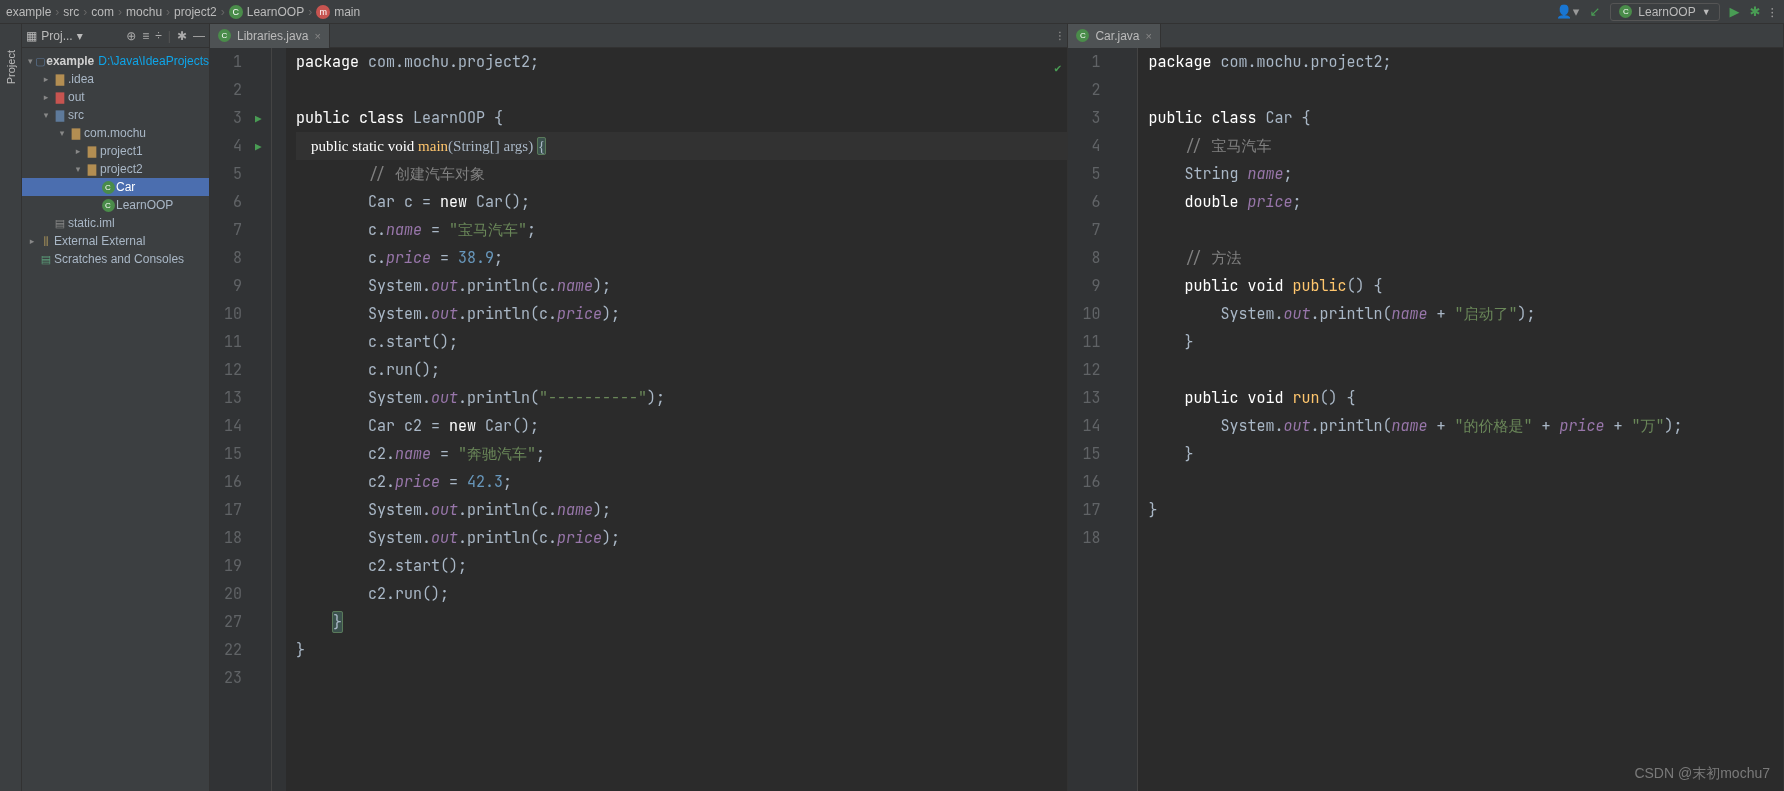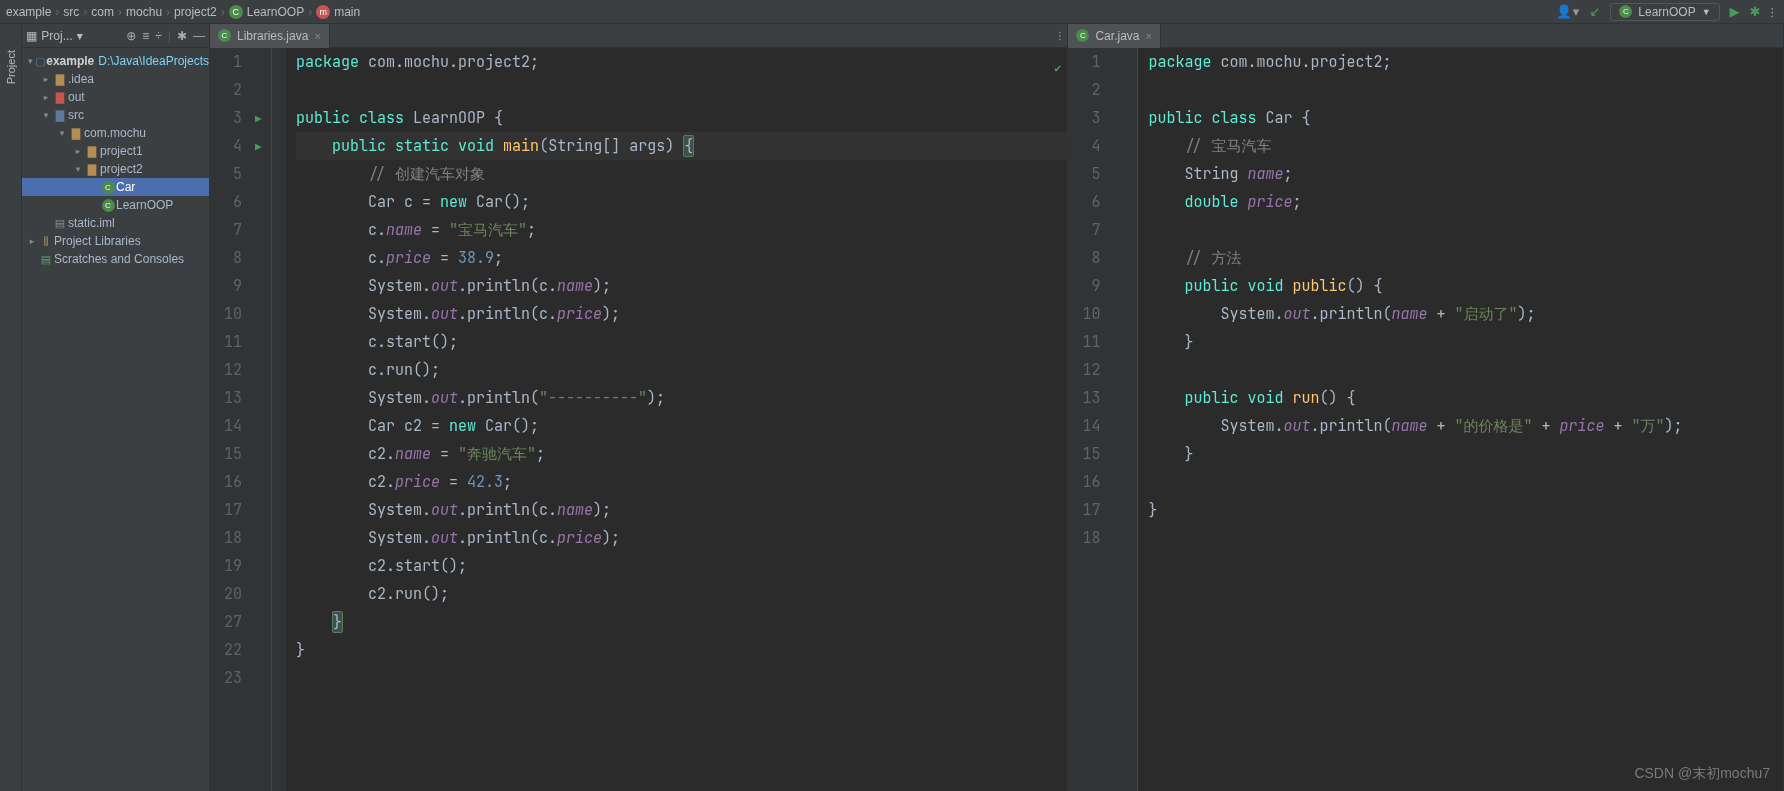--- a/index.html
+++ b/index.html
@@ -61,44 +61,44 @@
 .tree { flex: 1; padding: 4px 0; font-size: 12px; overflow: hidden;}
 .tree-row { display: flex; align-items: center; height: 18px; padding-left: 4px; cursor: pointer; white-space: nowrap;}
 .tree-row.selected { background: #4b6eaf; color: #fff;}
 .tree-row .arrow { width: 12px; color: #888; font-size: 9px; text-align:center;}
 .tree-row .ficon { width: 16px; display:inline-flex; align-items:center; justify-content:center; font-size: 11px;}
 .tree-row .folder { color: #b38e52;}
 .tree-row .folder-blue { color: #5e7a9b;}
 .tree-row .class-ic { background: #4a8c4a; border-radius: 50%; width: 13px; height: 13px; font-size: 8px; color: #fff; display:inline-flex;align-items:center;justify-content:center;}
 .tree-row .module-ic { color: #5e7a9b;}
 .tree-row .file-ic { color: #888;}
-.tree-row .dim { color: #7dd3fc; margin-left: 4px;}
+.tree-row .dim { color: #0ea5e9; margin-left: 4px;}
 .editors { flex: 1; display: flex; }
 .editor-pane { display: flex; flex-direction: column; background: #2b2b2b; border-right: 1px solid #323232;}
 .editor-pane.left { flex: 1.2;}
 .editor-pane.right { flex: 1;}
 .tab-bar { height: 24px; background: #3c3f41; border-bottom: 1px solid #323232; display: flex; align-items: center;}
 .tab { height: 24px; background: #4e5254; display: flex; align-items: center; padding: 0 8px; gap: 6px; color: #bbb; border-right: 1px solid #323232; cursor: pointer;}
 .tab .class-ic { background: #4a8c4a; border-radius: 50%; width: 13px; height: 13px; font-size: 8px; color: #fff; display:inline-flex;align-items:center;justify-content:center;}
 .tab .close { color: #888; font-size: 11px;}
 .tab-bar .tab-actions { margin-left: auto; padding-right: 6px; color: #888; cursor:pointer;}
 .code-area { flex: 1; display: flex; font-family: "JetBrains Mono", Consolas, monospace; font-size: 15px; line-height: 28px; position: relative;}
 .gutter-nums { width: 42px; text-align: right; padding-right: 10px; color: #606366; background: #313335; user-select: none;}
 .gutter-run { width: 20px; background: #313335; border-right: 1px solid #444; position: relative;}
 .gutter-run .play { color: #499c54; font-size: 11px; position: absolute; left: 3px;}
 .gutter-fold { width:14px; background:#313335;}
 .code-content { flex: 1; padding-left: 10px; white-space: pre; position: relative;}
-.kw { color: #5eead4; }
+.kw { color: #ffffff; }
 .str { color: #6a8759; }
 .num { color: #6897bb; }
 .com { color: #808080; }
 .fn { color: #ffc66d; }
 .field { color: #9876aa; font-style: italic;}
 .ident { color: #a9b7c6;}
-.caret-line { background: #323232;}
+.caret-line { background: #323232; font-family: Liberation Serif, serif;}
 .hl-brace { background: #3b514d; border:1px solid #5a7a5a; border-radius:2px;}
 .status-check { position: absolute; top: 6px; right: 6px; color: #499c54; font-size: 12px;}
 .watermark { position: absolute; bottom: 8px; right: 14px; color: #7a7a7a; font-size: 14px; }
 </style>
 </head>
 <body>
 
 <div class="topbar">
   <div class="breadcrumb">
     <span>example</span>
@@ -197,21 +197,21 @@
           <span>LearnOOP</span>
         </div>
       <div class="tree-row" style="padding-left:18px">
           <span class="arrow"></span>
           <span class="ficon file-ic">▤</span>
           <span>static.iml</span>
         </div>
       <div class="tree-row" style="padding-left:4px">
           <span class="arrow">▸</span>
           <span class="ficon" style="color:#a6915a;">⫼</span>
-          <span>Project Libraries</span>
+          <span>External External</span>
         </div>
       <div class="tree-row" style="padding-left:4px">
           <span class="arrow"></span>
           <span class="ficon" style="color:#5b9d7a;">▤</span>
           <span>Scratches and Consoles</span>
         </div>
     </div>
   </div>
 
   <div class="editors">

